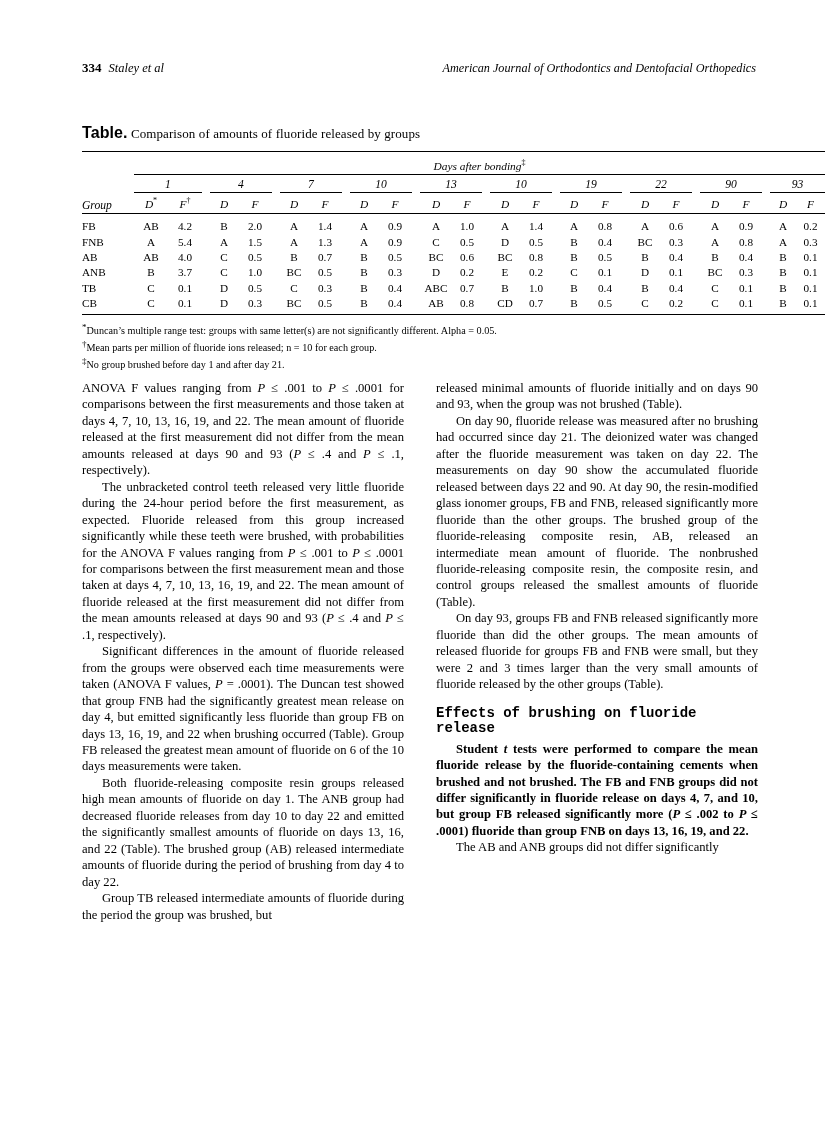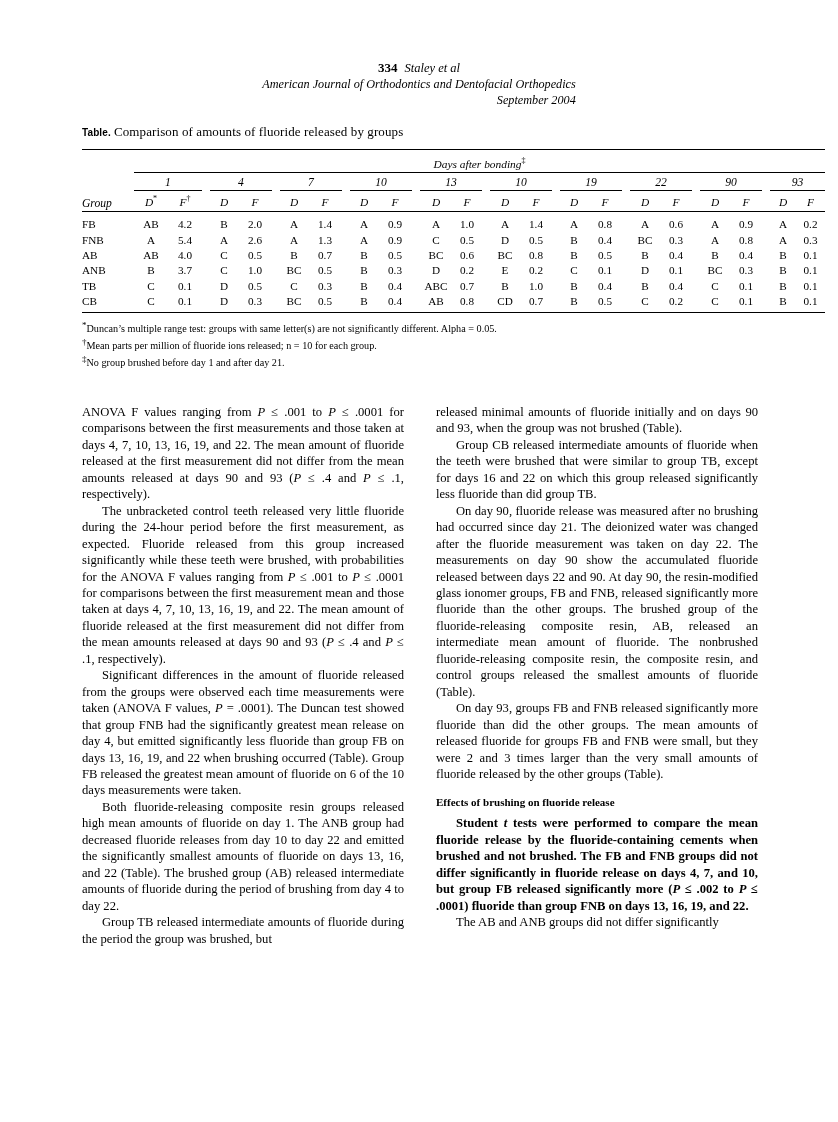--- a/index.html
+++ b/index.html
@@ -19,22 +19,21 @@
   }
 
   
   .running-head {
     position: absolute;
     left: 82px;
     top: 60px;
     width: 674px;
     display: flex;
     justify-content: space-between;
-    align-items: center;
-    flex-direction: column;
+    align-items: flex-end;
   }
   .rh-left {
     font-size: 12.5px;
     line-height: 15px;
     white-space: nowrap;
   }
   .rh-page-num {
     font-weight: bold;
     font-style: normal;
     margin-right: 7px;
@@ -58,21 +57,21 @@
     width: 676px;
   }
   .table-caption {
     font-size: 12.5px;
     margin-bottom: 9px;
     letter-spacing: 0.1px;
   }
   .table-caption .tc-label {
     font-family: "Liberation Sans", sans-serif;
     font-weight: bold;
-    font-size: 10px;
+    font-size: 16px;
   }
   .table-caption .tc-text {
     font-size: 13px;
   }
 
   table.fl {
     border-collapse: collapse;
     width: 676px;
     font-size: 11.2px;
     table-layout: fixed;
@@ -150,61 +149,60 @@
   .footnotes div { white-space: nowrap; }
   .fn-mark {
     font-size: 9px;
     vertical-align: super;
   }
 
   
   .body-cols {
     position: absolute;
     left: 82px;
-    top: 404px;
+    top: 380px;
     width: 676px;
     display: flex;
     justify-content: space-between;
     gap: 16px;
   }
   .col {
     width: 322px;
   }
   .col p {
     margin: 0;
     font-size: 12.6px;
     line-height: 16.45px;
     text-align: justify;
     text-justify: inter-word;
     text-indent: 20px;
     hyphens: manual;
   }
   .col p.noindent { text-indent: 0; }
   .col h3 {
     margin: 13px 0 0 0;
-    font-family: Liberation Serif, serif;
-    font-size: 11px;
+    font-family: Liberation Mono, monospace;
+    font-size: 14px;
     font-weight: bold;
     line-height: 15px;
   }
   .col h3 + p { margin-top: 5px; font-weight: bold; }
   em { font-style: italic; }
 </style>
 </head>
 <body>
 
 <div class="page">
 
   <div class="running-head">
     <div class="rh-left">
       <span class="rh-page-num">334</span><span class="rh-authors">Staley et al</span>
     </div>
     <div class="rh-right">
       <div>American Journal of Orthodontics and Dentofacial Orthopedics</div>
-      <div>September 2004</div>
     </div>
   </div>
 
   <div class="table-block">
 
     <div class="table-caption">
       <span class="tc-label">Table.</span>
       <span class="tc-text">Comparison of amounts of fluoride released by groups</span>
     </div>
 
@@ -350,21 +348,21 @@
             <td class="row-cell">A</td>
             <td class="row-cell">0.2</td>
           </tr>
           <tr class="data-row">
             <td class="row-group">FNB</td>
             <td class="gap-col"></td>
             <td class="row-cell">A</td>
             <td class="row-cell">5.4</td>
             <td class="gap-col"></td>
             <td class="row-cell">A</td>
-            <td class="row-cell">2.6</td>
+            <td class="row-cell">1.5</td>
             <td class="gap-col"></td>
             <td class="row-cell">A</td>
             <td class="row-cell">1.3</td>
             <td class="gap-col"></td>
             <td class="row-cell">A</td>
             <td class="row-cell">0.9</td>
             <td class="gap-col"></td>
             <td class="row-cell">C</td>
             <td class="row-cell">0.5</td>
             <td class="gap-col"></td>
@@ -534,21 +532,20 @@
   <div class="body-cols">
     <div class="col" id="left-col">
         <p class="noindent">ANOVA F values ranging from <em>P</em> ≤ .001 to <em>P</em> ≤ .0001 for comparisons between the first measurements and those taken at days 4, 7, 10, 13, 16, 19, and 22. The mean amount of fluoride released at the first measurement did not differ from the mean amounts released at days 90 and 93 (<em>P</em> ≤ .4 and <em>P</em> ≤ .1, respectively).</p>
         <p>The unbracketed control teeth released very little fluoride during the 24-hour period before the first measurement, as expected. Fluoride released from this group increased significantly while these teeth were brushed, with probabilities for the ANOVA F values ranging from <em>P</em> ≤ .001 to <em>P</em> ≤ .0001 for comparisons between the first measurement mean and those taken at days 4, 7, 10, 13, 16, 19, and 22. The mean amount of fluoride released at the first measurement did not differ from the mean amounts released at days 90 and 93 (<em>P</em> ≤ .4 and <em>P</em> ≤ .1, respectively).</p>
         <p>Significant differences in the amount of fluoride released from the groups were observed each time measurements were taken (ANOVA F values, <em>P</em> = .0001). The Duncan test showed that group FNB had the significantly greatest mean release on day 4, but emitted significantly less fluoride than group FB on days 13, 16, 19, and 22 when brushing occurred (Table). Group FB released the greatest mean amount of fluoride on 6 of the 10 days measurements were taken.</p>
         <p>Both fluoride-releasing composite resin groups released high mean amounts of fluoride on day 1. The ANB group had decreased fluoride releases from day 10 to day 22 and emitted the significantly smallest amounts of fluoride on days 13, 16, and 22 (Table). The brushed group (AB) released intermediate amounts of fluoride during the period of brushing from day 4 to day 22.</p>
         <p>Group TB released intermediate amounts of fluoride during the period the group was brushed, but</p>
       </div>
     <div class="col" id="right-col">
         <p class="noindent">released minimal amounts of fluoride initially and on days 90 and 93, when the group was not brushed (Table).</p>
-        <p>Group CB released intermediate amounts of fluoride when the teeth were brushed that were similar to group TB, except for days 16 and 22 on which this group released significantly less fluoride than did group TB.</p>
         <p>On day 90, fluoride release was measured after no brushing had occurred since day 21. The deionized water was changed after the fluoride measurement was taken on day 22. The measurements on day 90 show the accumulated fluoride released between days 22 and 90. At day 90, the resin-modified glass ionomer groups, FB and FNB, released significantly more fluoride than the other groups. The brushed group of the fluoride-releasing composite resin, AB, released an intermediate mean amount of fluoride. The nonbrushed fluoride-releasing composite resin, the composite resin, and control groups released the smallest amounts of fluoride (Table).</p>
         <p>On day 93, groups FB and FNB released significantly more fluoride than did the other groups. The mean amounts of released fluoride for groups FB and FNB were small, but they were 2 and 3 times larger than the very small amounts of fluoride released by the other groups (Table).</p>
         <h3>Effects of brushing on fluoride release</h3>
         <p>Student <em>t</em> tests were performed to compare the mean fluoride release by the fluoride-containing cements when brushed and not brushed. The FB and FNB groups did not differ significantly in fluoride release on days 4, 7, and 10, but group FB released significantly more (<em>P</em> ≤ .002 to <em>P</em> ≤ .0001) fluoride than group FNB on days 13, 16, 19, and 22.</p>
         <p>The AB and ANB groups did not differ significantly</p>
       </div>
   </div>
 
 </div>
 

